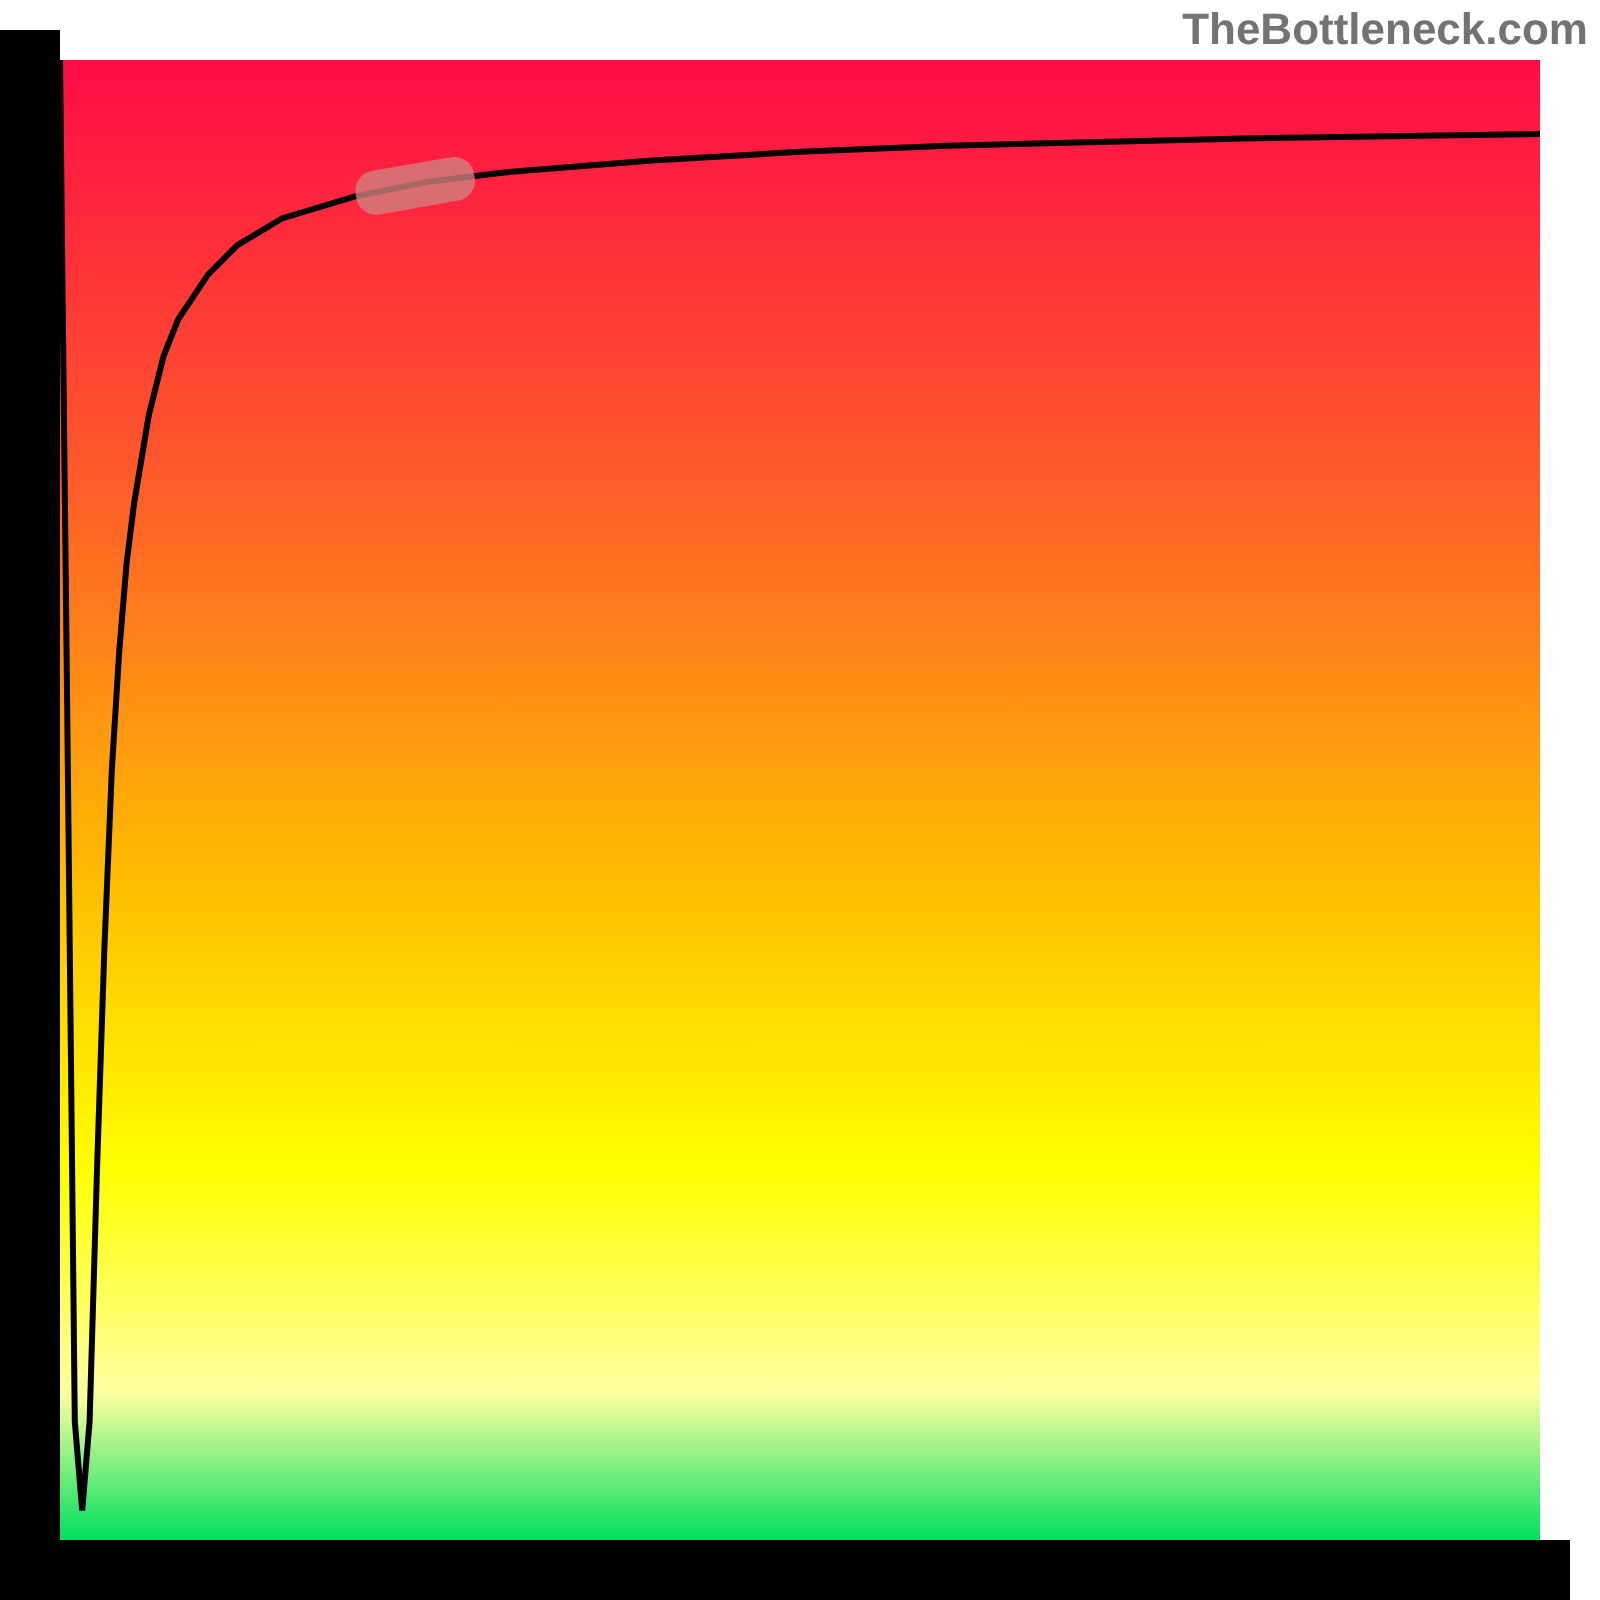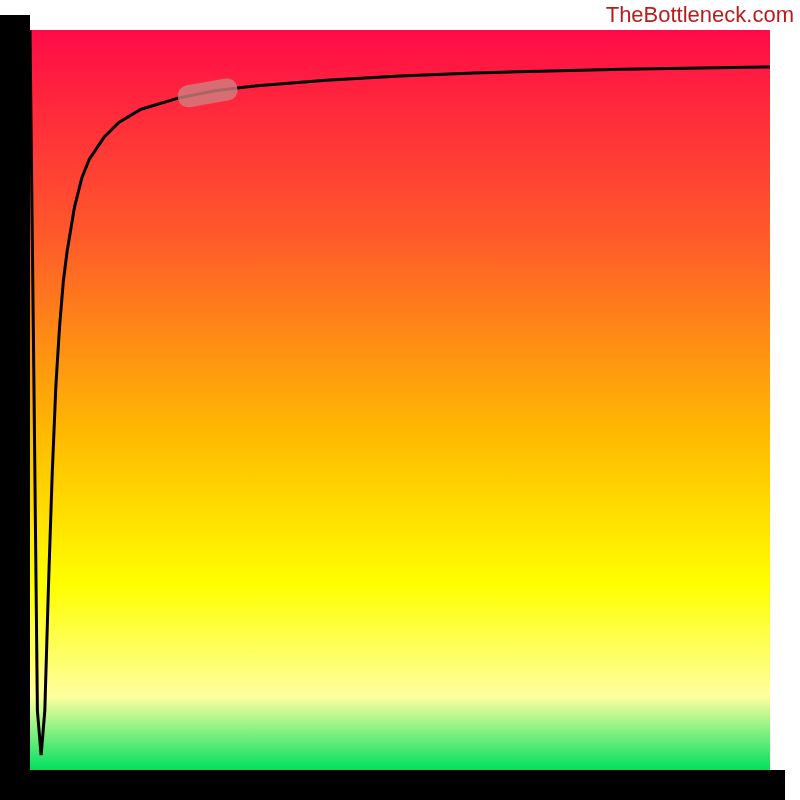--- a/index.html
+++ b/index.html
@@ -12,23 +12,23 @@
   }
   #container {
     position: relative;
     width: 800px;
     height: 800px;
   }
   #watermark {
     position: absolute;
     top: 2px;
     right: 6px;
-    color: #b91c1c;
+    color: #737373;
     font-size: 22px;
-    font-weight: normal;
+    font-weight: bold;
     z-index: 10;
   }
   svg {
     display: block;
     width: 800px;
     height: 800px;
   }
 </style>
 </head>
 <body>

